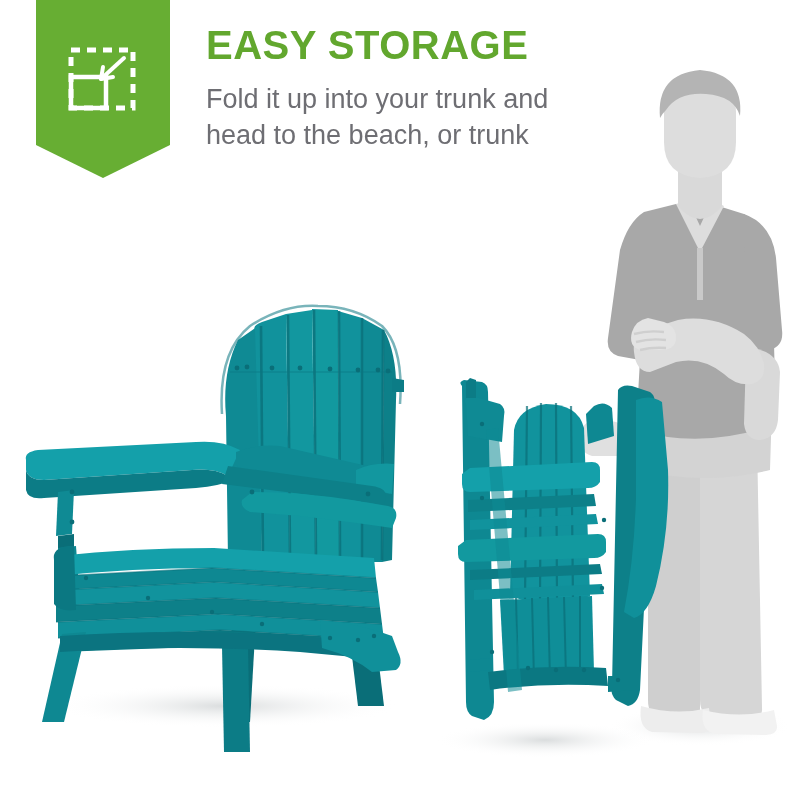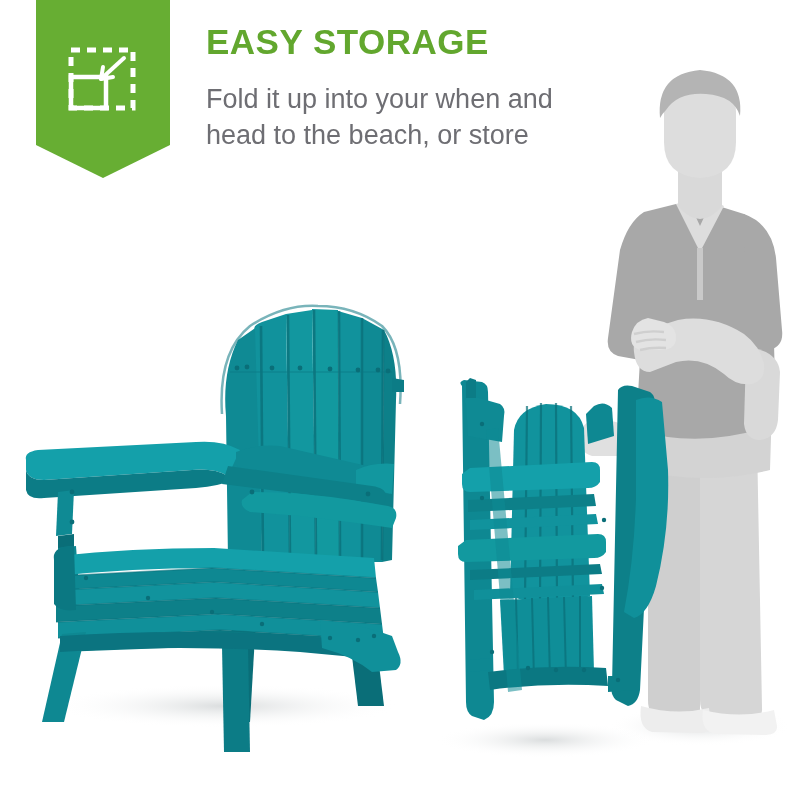--- a/index.html
+++ b/index.html
@@ -41,21 +41,21 @@
     transform: translateX(-50%);
     width: 72px;
     height: 70px;
   }
 
   
   .headline {
     position: absolute;
     left: 206px;
     top: 24px;
-    font-size: 35px;
+    font-size: 40px;
     font-weight: bold;
     letter-spacing: 0.5px;
     color: #62A72E;
     line-height: 1.05;
     white-space: nowrap;
   }
   .body-copy {
     position: absolute;
     left: 206px;
     top: 82px;
@@ -359,17 +359,17 @@
       <rect x="4" y="31" width="35" height="31" fill="none" stroke="#FFFFFF" stroke-width="4.5"></rect>
 
       <line x1="57" y1="12" x2="34" y2="33" stroke="#FFFFFF" stroke-width="4" stroke-linecap="round"></line>
       <path d="M34 33 L46 31 M34 33 L36 21" stroke="#FFFFFF" stroke-width="4" fill="none" stroke-linecap="round"></path>
     </svg>
   </div>
 
   <div class="headline">EASY STORAGE</div>
 
   <div class="body-copy">
-    <span class="ln">Fold it up into your when and</span>
-    <span class="ln">head to the beach, or store</span>
+    <span class="ln">Fold it up into your trunk and</span>
+    <span class="ln">head to the beach, or trunk</span>
   </div>
 
 </div>
 
 </body></html>

